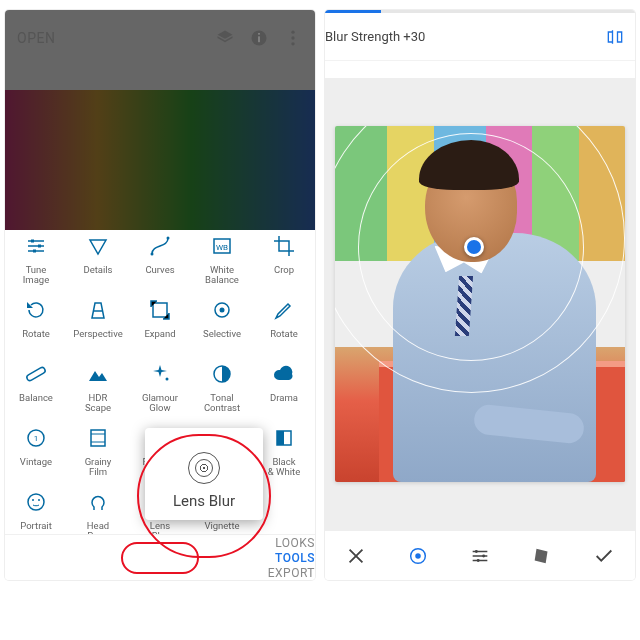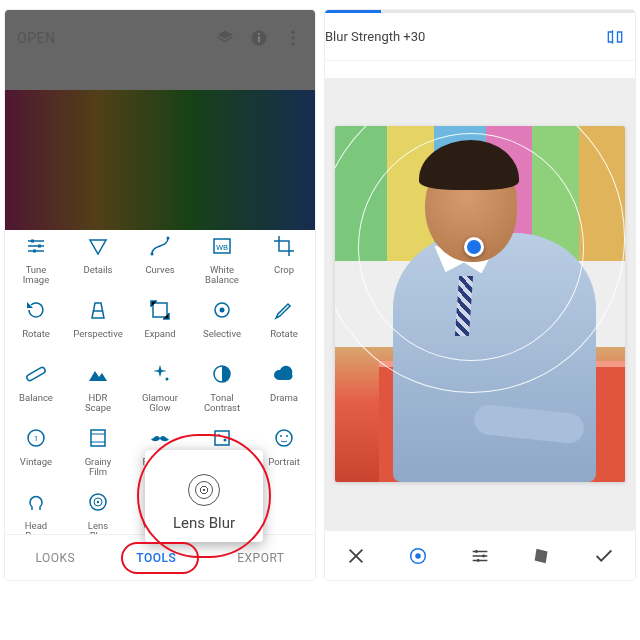--- a/index.html
+++ b/index.html
@@ -13,21 +13,21 @@
   .dim-top { position:absolute;left:0;right:0;top:0;height:55px;display:flex;align-items:center;justify-content:space-between;padding:0 12px;z-index:3;}
   .open { color:#555; font-size:14px; letter-spacing:.5px;}
   .top-icons{display:flex;align-items:center;gap:14px;}
   .ticon{width:20px;height:20px;color:#555;fill:#555;}
   .dim-photo{position:absolute;left:0;right:0;top:80px;bottom:0;background:linear-gradient(90deg,#c73a7a,#cc9f3a 30%,#3aa33a 60%,#3a6fcc);z-index:1;}
   .tools-panel{position:absolute;left:0;right:0;top:220px;bottom:46px;background:#fff;padding:4px 0 6px 0;overflow:hidden;}
   .tgrid{display:grid;grid-template-columns:repeat(5,1fr);gap:2px 0;}
   .tool{display:flex;flex-direction:column;align-items:center;justify-content:flex-start;height:62px;}
   .ticonwrap{width:24px;height:24px;color:#0369a1;display:flex;align-items:center;justify-content:center;}
   .tlabel{font-size:9.5px;color:#666;text-align:center;line-height:1.05;margin-top:7px;max-width:58px;}
-  .bottom-tabs{position:absolute;left:0;right:0;bottom:0;height:46px;display:flex;align-items:center;justify-content:space-around;border-top:1px solid #f0f0f0;background:#fff;}
+  .bottom-tabs{position:absolute;left:0;right:0;bottom:0;height:46px;display:flex;align-items:flex-end;justify-content:space-around;border-top:1px solid #f0f0f0;background:#fff;flex-direction:column;}
   .btab{font-size:12px;letter-spacing:.5px;color:#888;}
   .btab.active{color:#1a73e8;font-weight:500;}
   .circle-annot{position:absolute;border:2.5px solid #e81123;border-radius:999px;pointer-events:none;z-index:30;}
   .tooltip{position:absolute;background:#fff;color:#444;font-size:15px;padding:24px 14px 10px 14px;border-radius:4px;box-shadow:0 3px 14px rgba(0,0,0,.35);z-index:25;display:flex;flex-direction:column;align-items:center;}
   .tooltip .lbicon{width:32px;height:32px;border:1.6px solid #555;border-radius:50%;display:flex;align-items:center;justify-content:center;margin-bottom:8px;}
   .tooltip .dots{width:18px;height:18px;border:1.4px solid #555;border-radius:50%;position:relative;}
   .tooltip .dots::before{content:"";position:absolute;inset:3px;border-radius:50%;background:repeating-radial-gradient(circle,#555 0 1px,transparent 1px 3px);}
   
   .r-progress{height:3px;background:#e6e6e6;}
   .r-progress>div{height:100%;width:18%;background:#1a73e8;}
@@ -249,20 +249,29 @@
                   <rect x="5" y="5" width="14" height="14" fill="none" stroke="currentColor" stroke-width="1.5"></rect>
                   <circle cx="9" cy="9" r="1" fill="currentColor"></circle>
                   <circle cx="15" cy="14" r="1.5" fill="currentColor"></circle>
                 </svg>
               </div>
                  <div class="tlabel">Grunge</div>
             </div>
             <div class="tool">
               <div class="ticonwrap">
                 <svg viewBox="0 0 24 24">
+                  <rect x="5" y="5" width="14" height="14" fill="none" stroke="currentColor" stroke-width="1.5"></rect>
+                  <path fill="currentColor" d="M5 5h7v14H5z"></path>
+                </svg>
+              </div>
+                 <div class="tlabel">Black<br>&amp; White</div>
+            </div>
+            <div class="tool">
+              <div class="ticonwrap">
+                <svg viewBox="0 0 24 24">
                   <circle cx="12" cy="12" r="8" fill="none" stroke="currentColor" stroke-width="1.5"></circle>
                   <circle cx="9" cy="10" r="1" fill="currentColor"></circle>
                   <circle cx="15" cy="10" r="1" fill="currentColor"></circle>
                   <path stroke="currentColor" fill="none" d="M9 15c1 1 5 1 6 0"></path>
                 </svg>
               </div>
                  <div class="tlabel">Portrait</div>
             </div>
             <div class="tool">
               <div class="ticonwrap">
@@ -287,21 +296,21 @@
                 <svg viewBox="0 0 24 24">
                   <rect x="4" y="5" width="16" height="14" fill="currentColor"></rect>
                   <ellipse cx="12" cy="12" rx="6" ry="5" fill="#fff"></ellipse>
                 </svg>
               </div>
                  <div class="tlabel">Vignette</div>
             </div>
           </div>
       </div>
 
-      <div class="tooltip" style="left:140px;top:440px;width:118px;">
+      <div class="tooltip" style="left:140px;top:418px;width:118px;">
         <div class="lbicon">
             <div class="dots"></div>
           </div>
         <span>Lens Blur</span>
       </div>
       <div class="circle-annot" style="left:132px;top:424px;width:134px;height:124px;"></div>
 
       <div class="bottom-tabs">
         <span class="btab">LOOKS</span>
         <span class="btab active">TOOLS</span>

